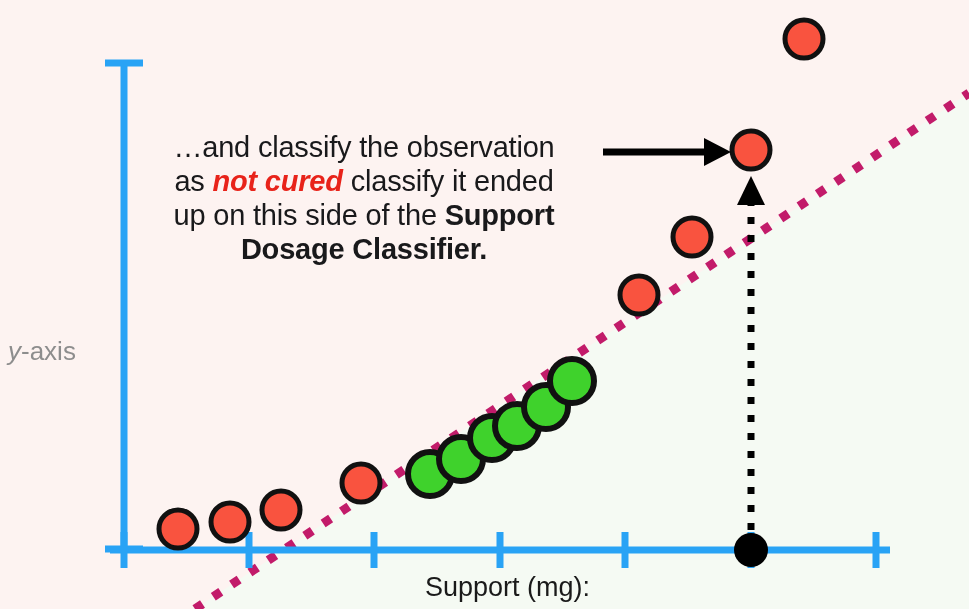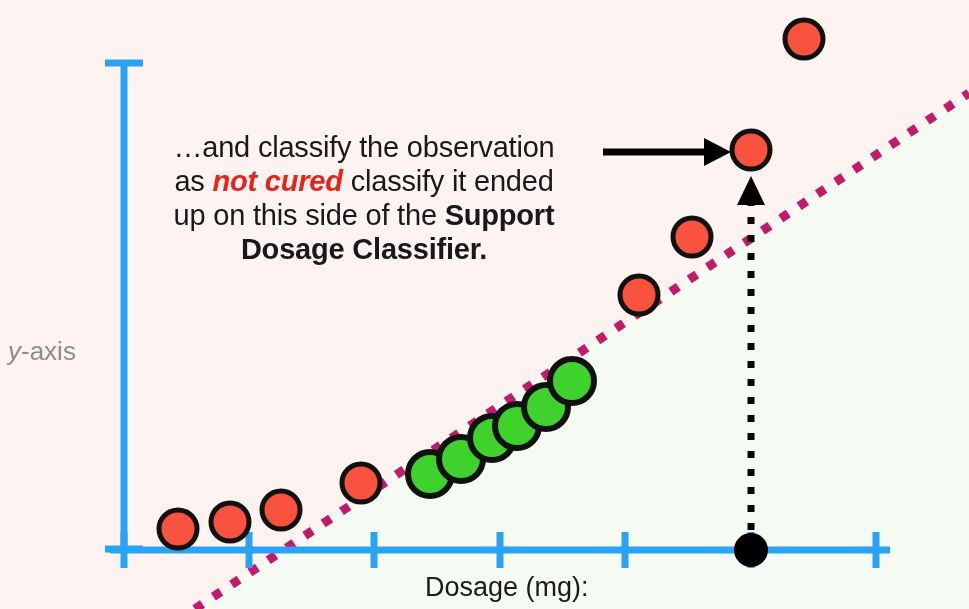--- a/index.html
+++ b/index.html
@@ -128,15 +128,15 @@
 
       <line x1="603" y1="152" x2="715" y2="152" stroke="#000000" stroke-width="7"></line>
       <polygon points="731,152 704,138 704,166" fill="#000000"></polygon>
     </g>
   </svg>
 
   <div class="anno-text"><span>…and classify the observation</span><br><span>as </span><span class="em-red">not cured</span><span> classify it ended</span><br><span>up on this side of the </span><span class="em-bold">Support</span><br><span class="em-bold">Dosage Classifier</span><span class="em-bold">.</span></div>
 
   <div class="axis-label" id="y-axis-label"><span class="axis-var">y</span><span>-axis</span></div>
 
-  <div class="axis-label" id="x-axis-label">Dosage (mg):</div>
+  <div class="axis-label" id="x-axis-label">Support (mg):</div>
 
 </div>
 
 </body></html>

